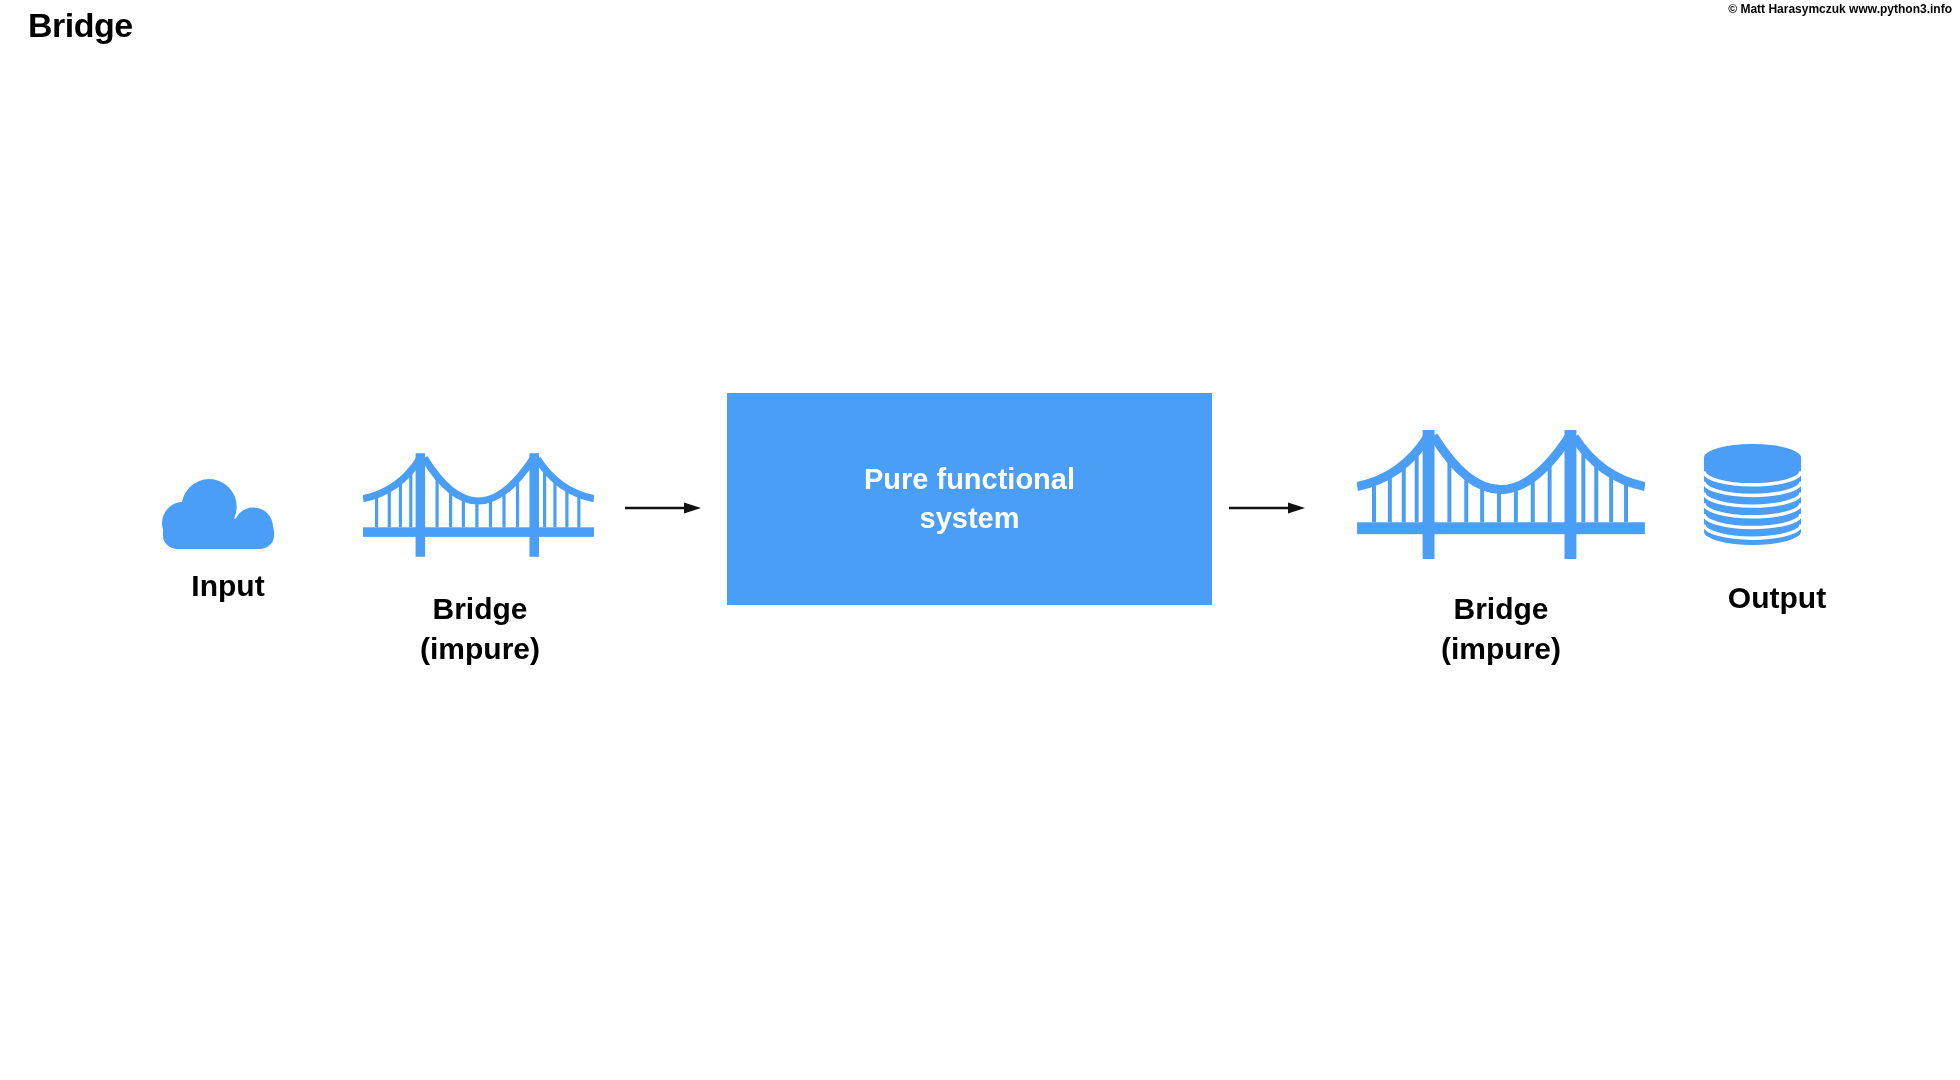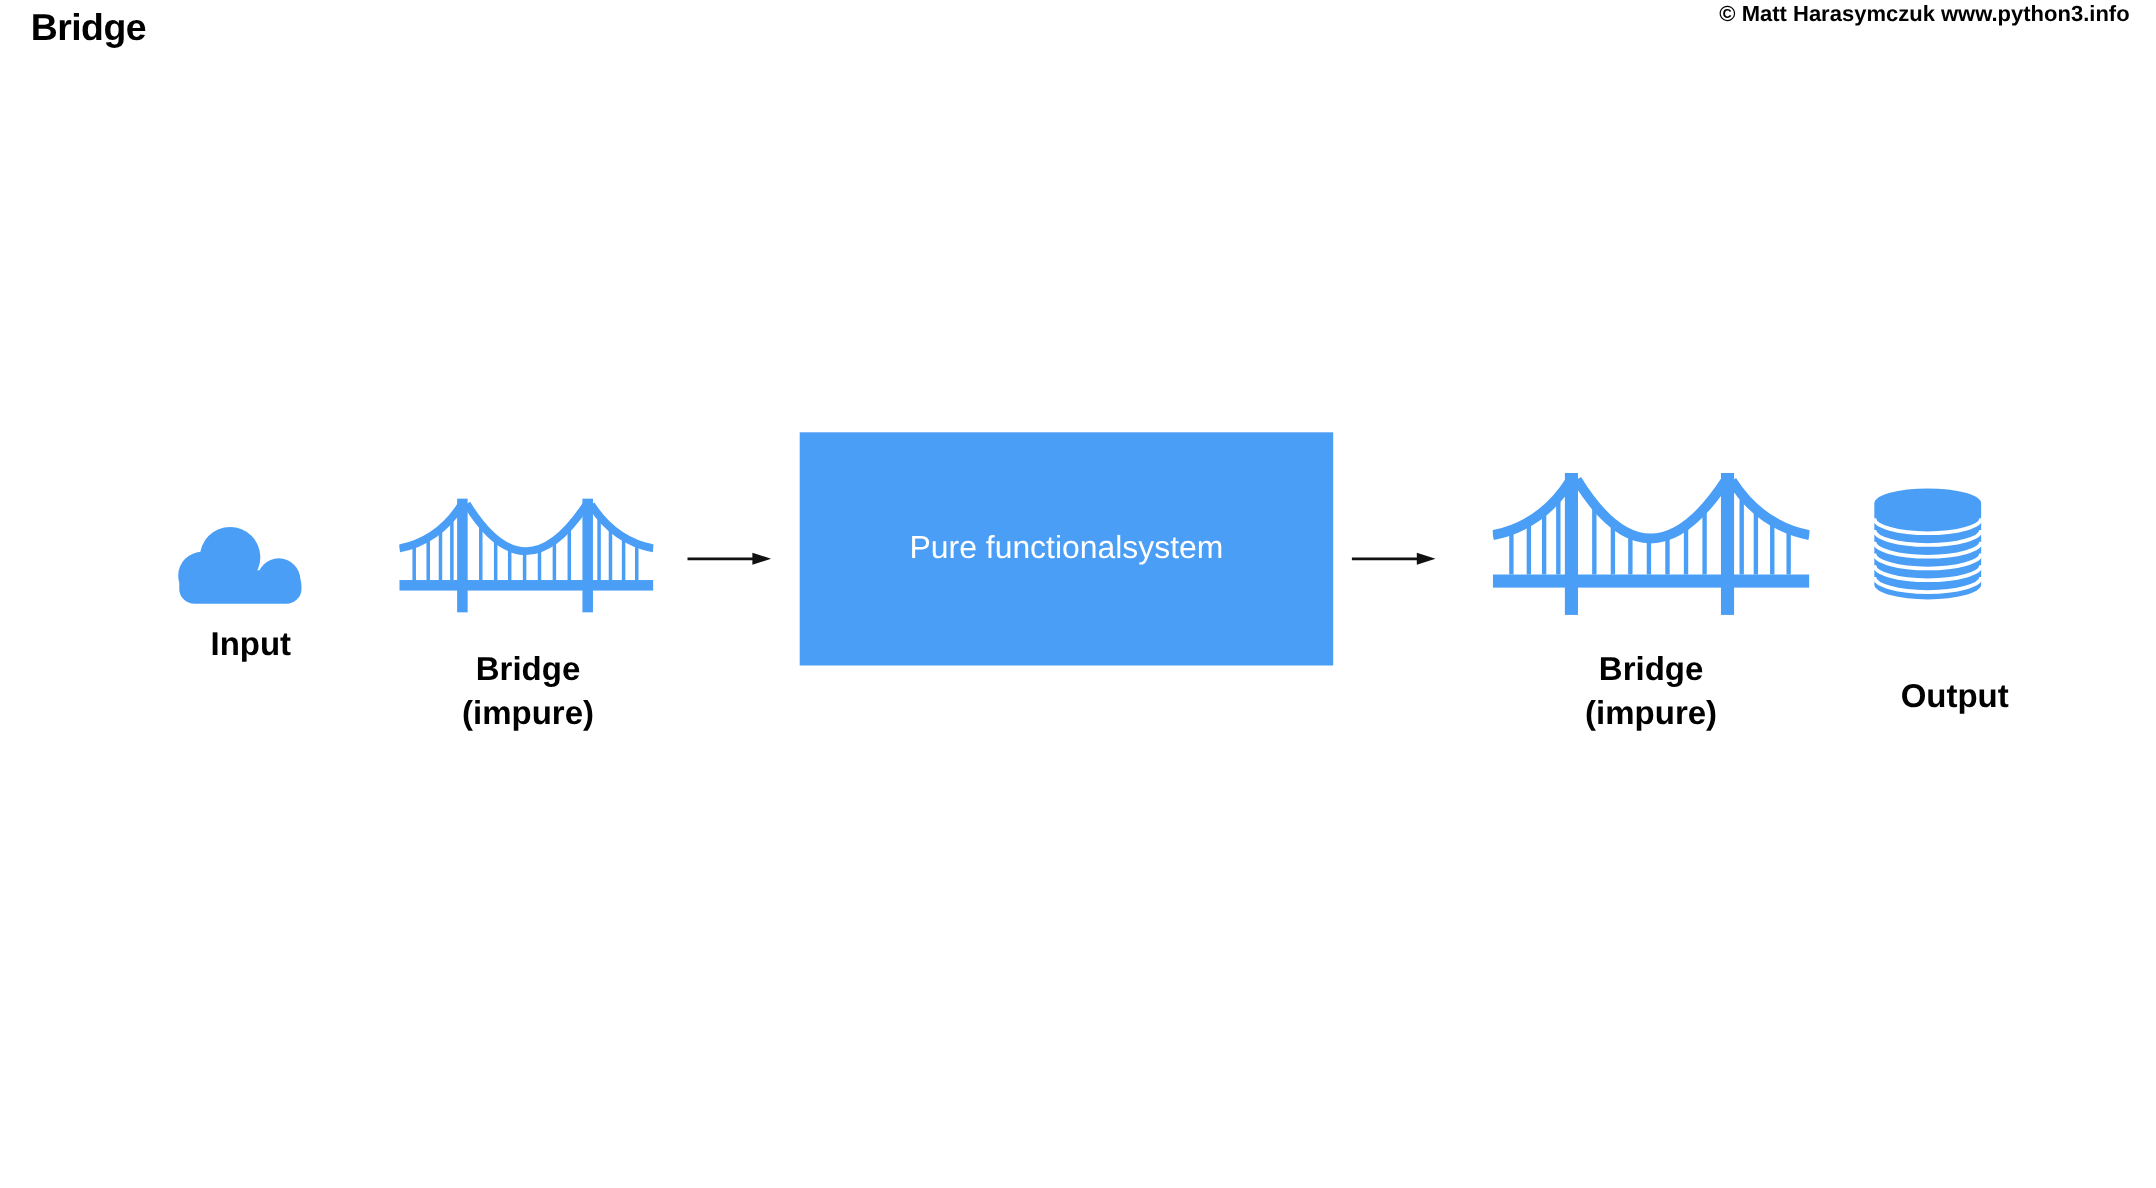--- a/index.html
+++ b/index.html
@@ -15,23 +15,23 @@
   .title {
     position: absolute;
     left: 28px;
     top: 6px;
     font-size: 34px;
     font-weight: bold;
     letter-spacing: -0.5px;
   }
   .copyright {
     position: absolute;
-    right: 24px;
+    right: 8px;
     top: 2px;
-    font-size: 20px;
+    font-size: 12px;
     font-weight: bold;
   }
   .abs { position: absolute; }
   .icon-label {
     position: absolute;
     transform: translateX(-50%);
     text-align: center;
     font-size: 30px;
     font-weight: bold;
     line-height: 1.32;
@@ -39,26 +39,26 @@
   }
   .system-box {
     position: absolute;
     left: 727px;
     top: 393px;
     width: 485px;
     height: 212px;
     background: var(--accent-blue, #4A9EF5);
     color: var(--box-text, #fff);
     display: flex;
-    flex-direction: row;
+    flex-direction: column;
     align-items: center;
     justify-content: center;
     text-align: center;
     font-size: 29px;
-    font-weight: normal;
+    font-weight: bold;
     line-height: 1.35;
   }
   svg .blue-fill { fill: var(--accent-blue, #4A9EF5); }
   svg .blue-stroke { stroke: var(--accent-blue, #4A9EF5); }
 </style>
 </head>
 <body>
 
 <div class="stage">
 
@@ -138,15 +138,15 @@
     <path class="blue-fill" d="M2,16 A50,14 0 0 1 102,16 L102,92 A50,14 0 0 1 2,92 Z"></path>
     <g fill="none" stroke="#ffffff" stroke-width="3.5">
       <path d="M2,30 A50,14 0 0 0 102,30"></path>
       <path d="M2,41 A50,14 0 0 0 102,41"></path>
       <path d="M2,52 A50,14 0 0 0 102,52"></path>
       <path d="M2,63 A50,14 0 0 0 102,63"></path>
       <path d="M2,74 A50,14 0 0 0 102,74"></path>
       <path d="M2,85 A50,14 0 0 0 102,85"></path>
     </g>
   </svg>
-  <div class="icon-label" style="left:1777px; top:614px;">Output</div>
+  <div class="icon-label" style="left:1777px; top:578px;">Output</div>
 
 </div>
 
 </body></html>

